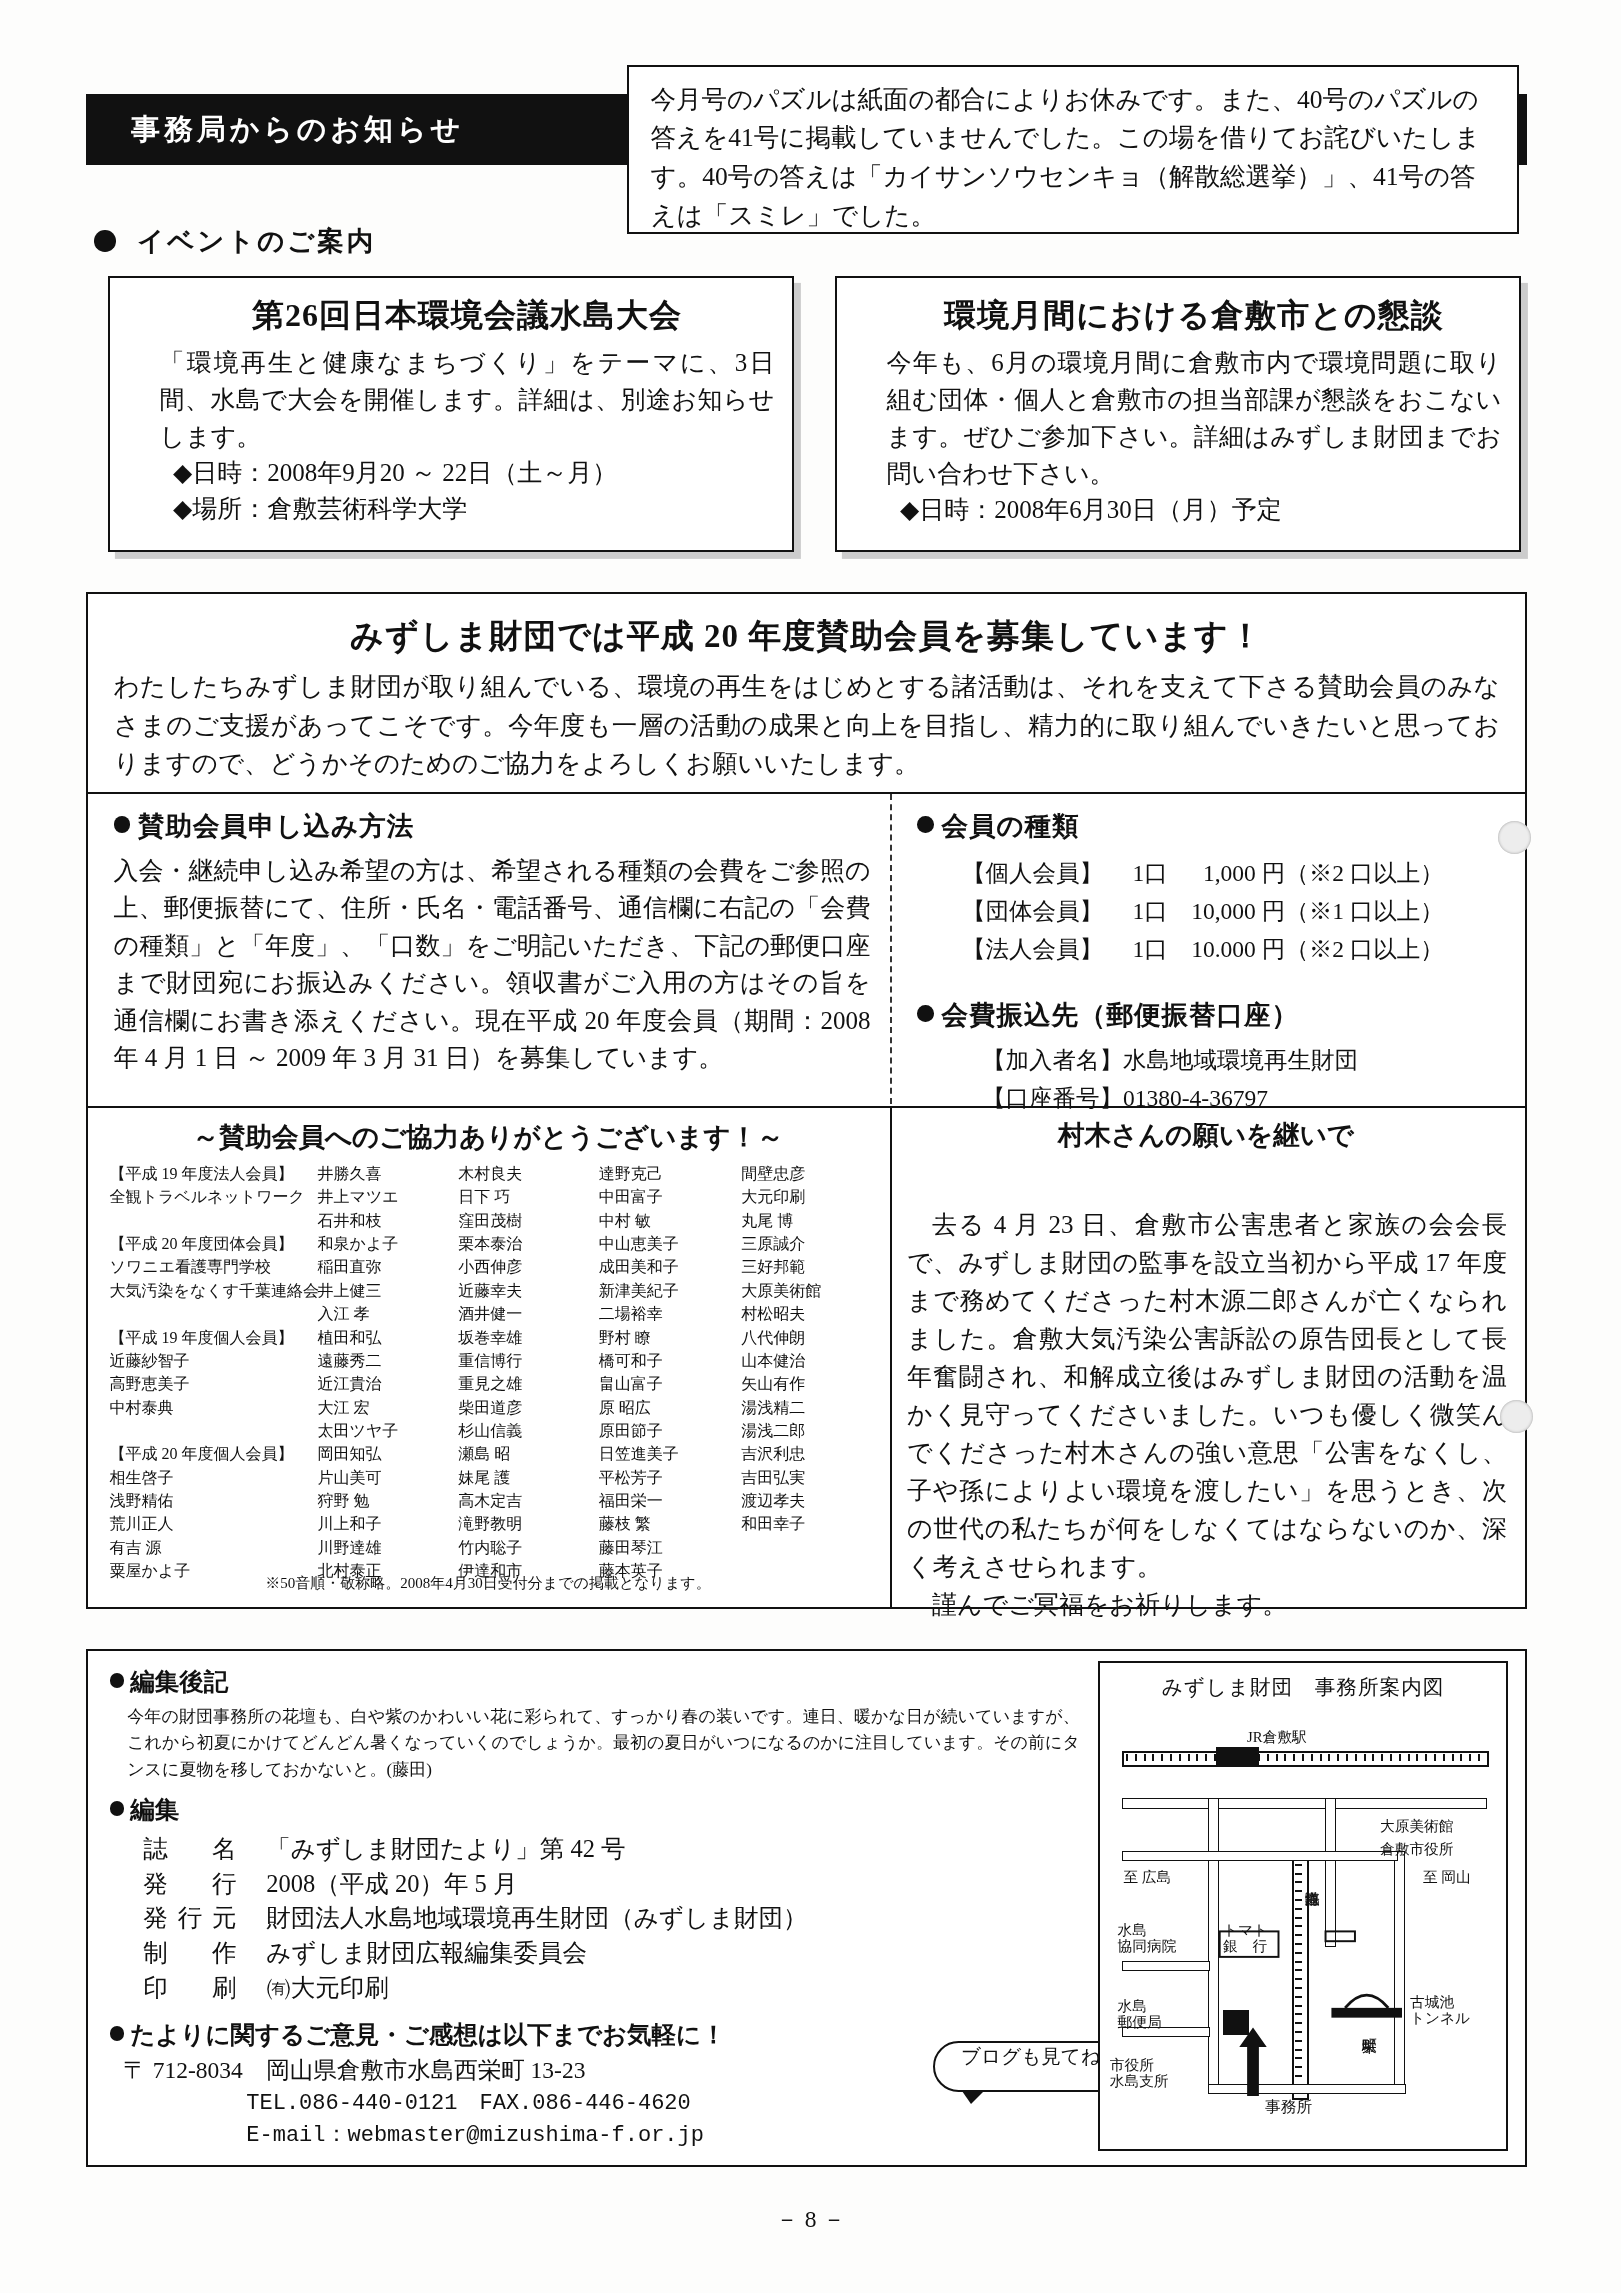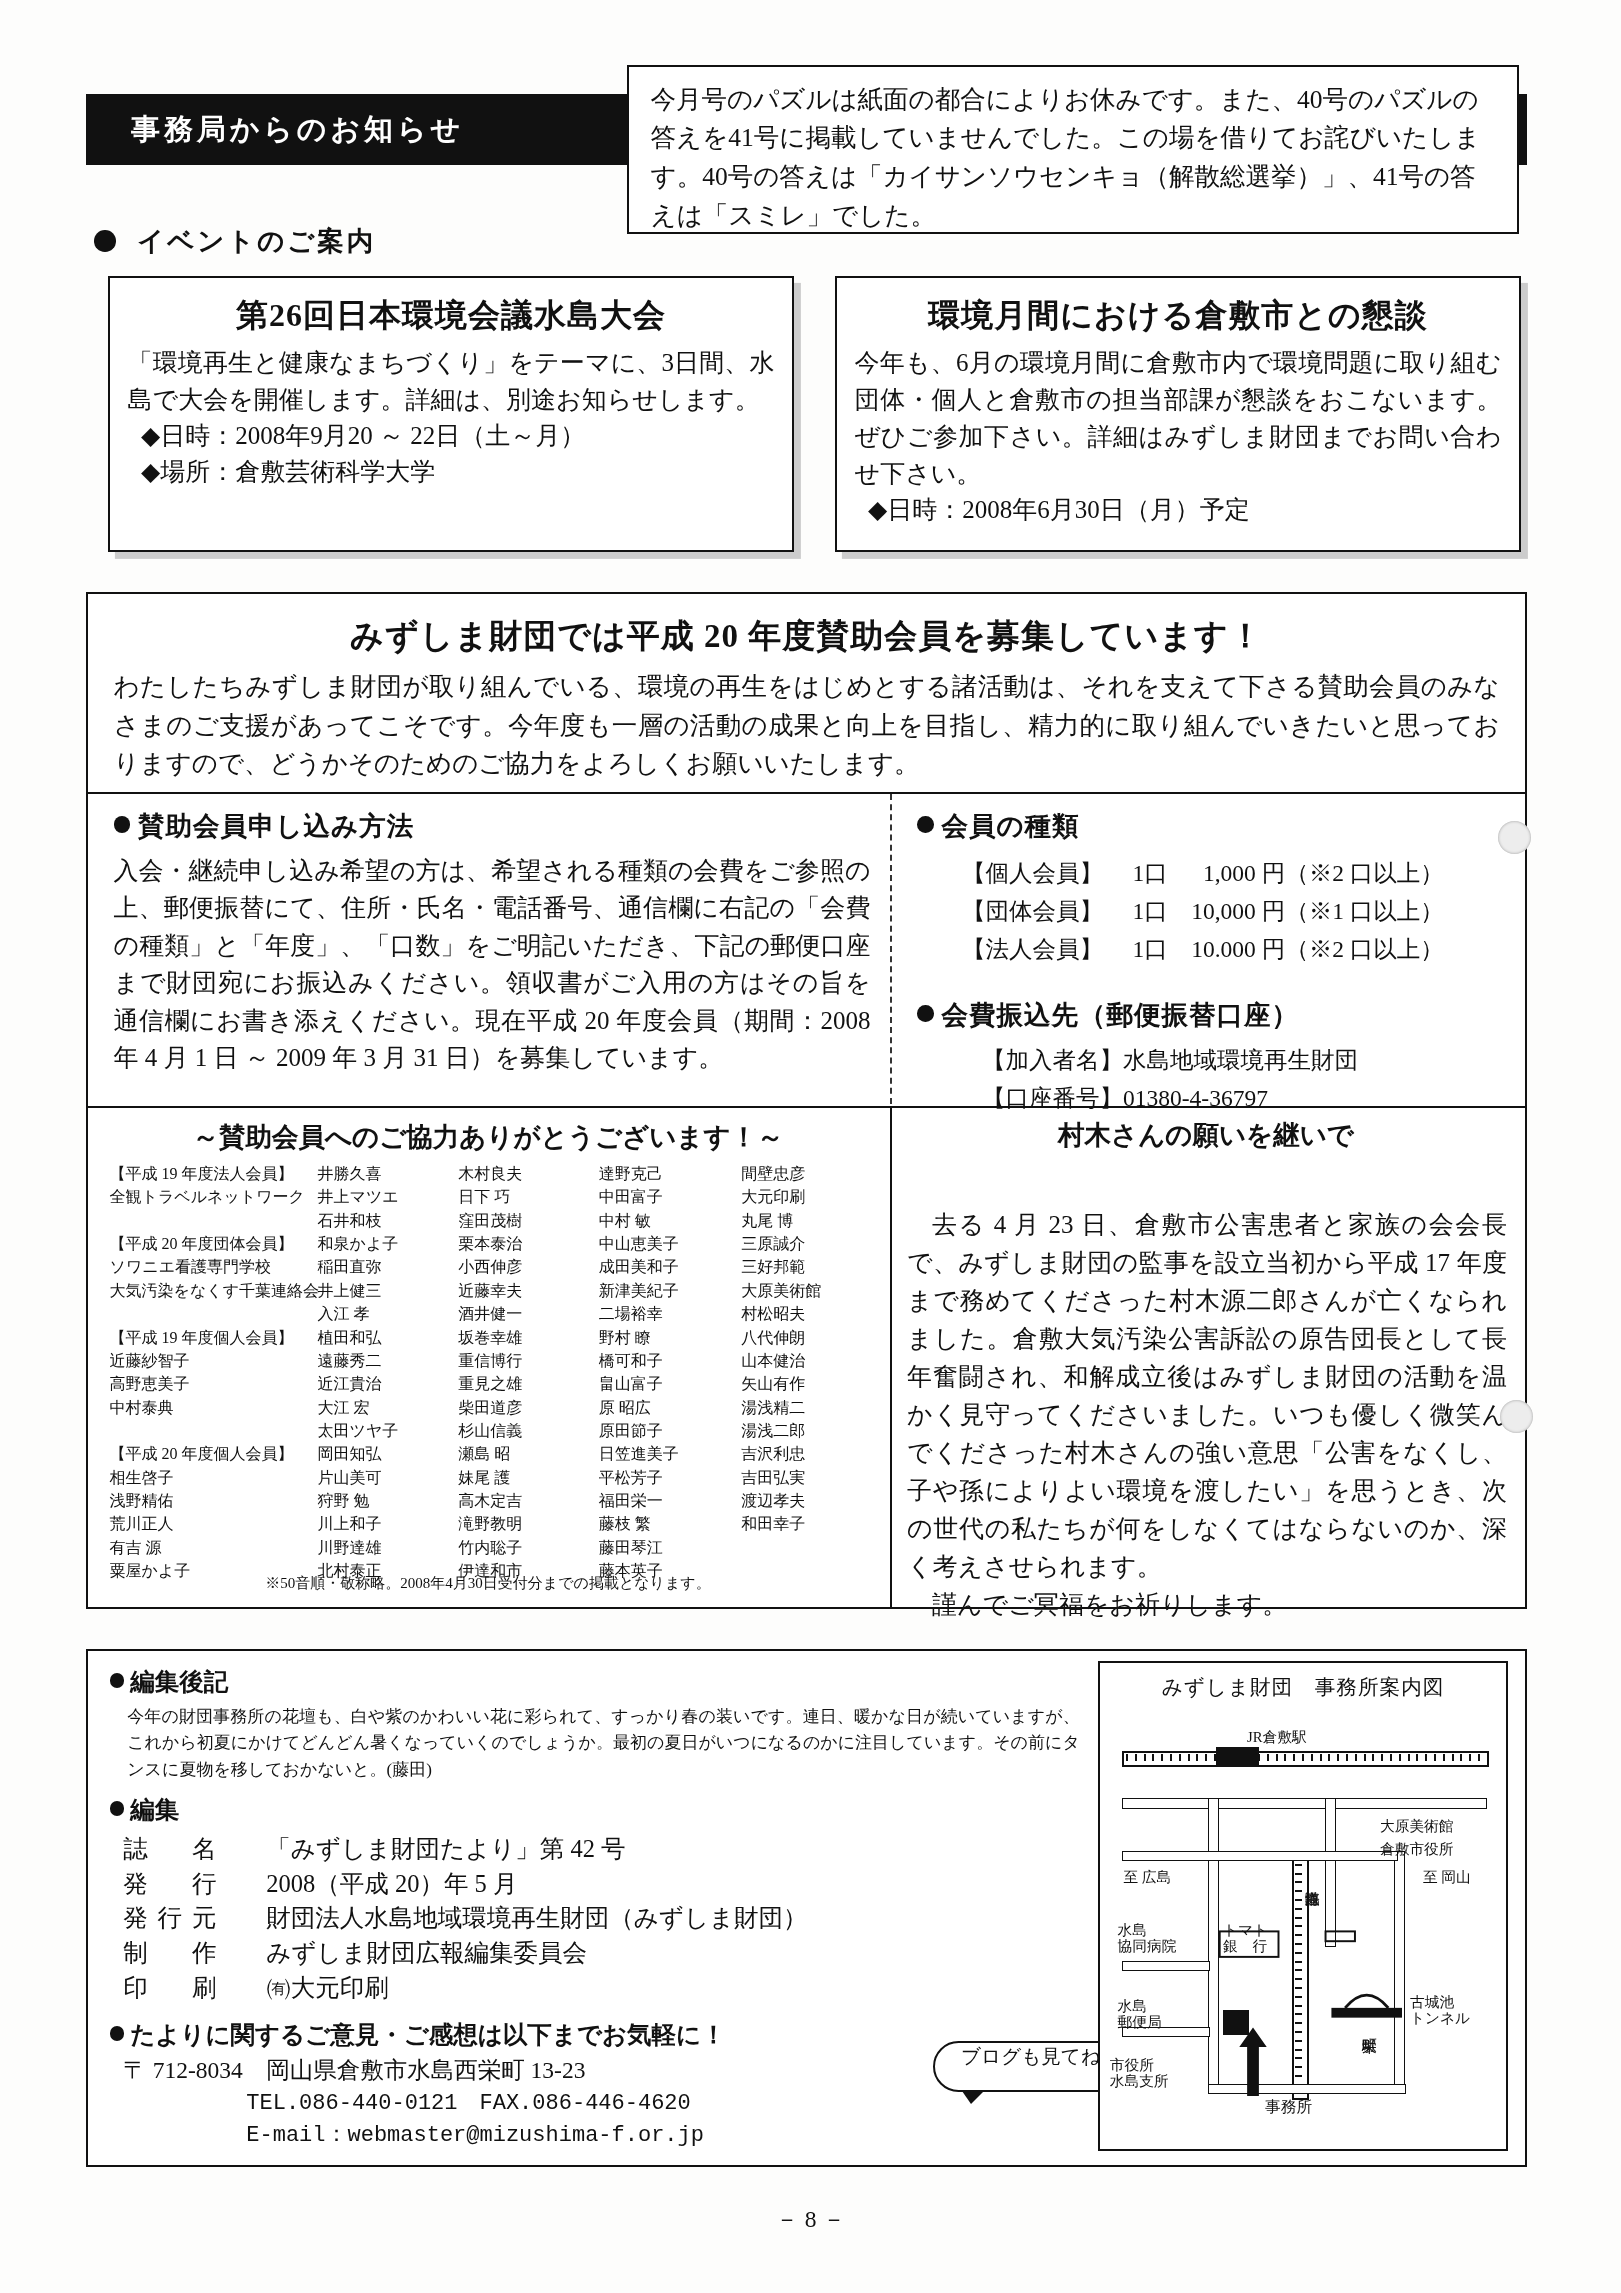--- a/index.html
+++ b/index.html
@@ -75,20 +75,21 @@
     margin-right: 21.6px;
   }
 
   
   .ev-box {
     position: absolute;
     background: #fff;
     border: 2px solid #111;
     box-sizing: border-box;
     box-shadow: 6.9px 6.9px 0 #cccccc;
+    padding-left: 32px;
   }
   #ev-box-1 { left: 108px; top: 276px; width: 686px; height: 276px; }
   #ev-box-2 { left: 835px; top: 276px; width: 686px; height: 276px; }
   .ev-title {
     font-size: 32px;
     font-weight: bold;
     text-align: center;
     margin: 15.7px 0 5.9px 0;
     letter-spacing: 1px;
   }
@@ -268,20 +269,21 @@
   .postscript {
     font-size: 17px;
     line-height: 1.56;
     margin: 5.9px 9.8px 0 17.6px;
     text-align: justify;
   }
   .edit-table {
     margin: 5.9px 0 0 13.7px;
     font-size: 24.5px;
     line-height: 1.42;
+    text-align: center;
   }
   .edit-row { display: flex; }
   .edit-k {
     width: 143px;
     letter-spacing: 9.8px;
     white-space: nowrap;
   }
   .edit-v { white-space: nowrap; }
   .contact {
     margin: 3.9px 0 0 13.7px;

